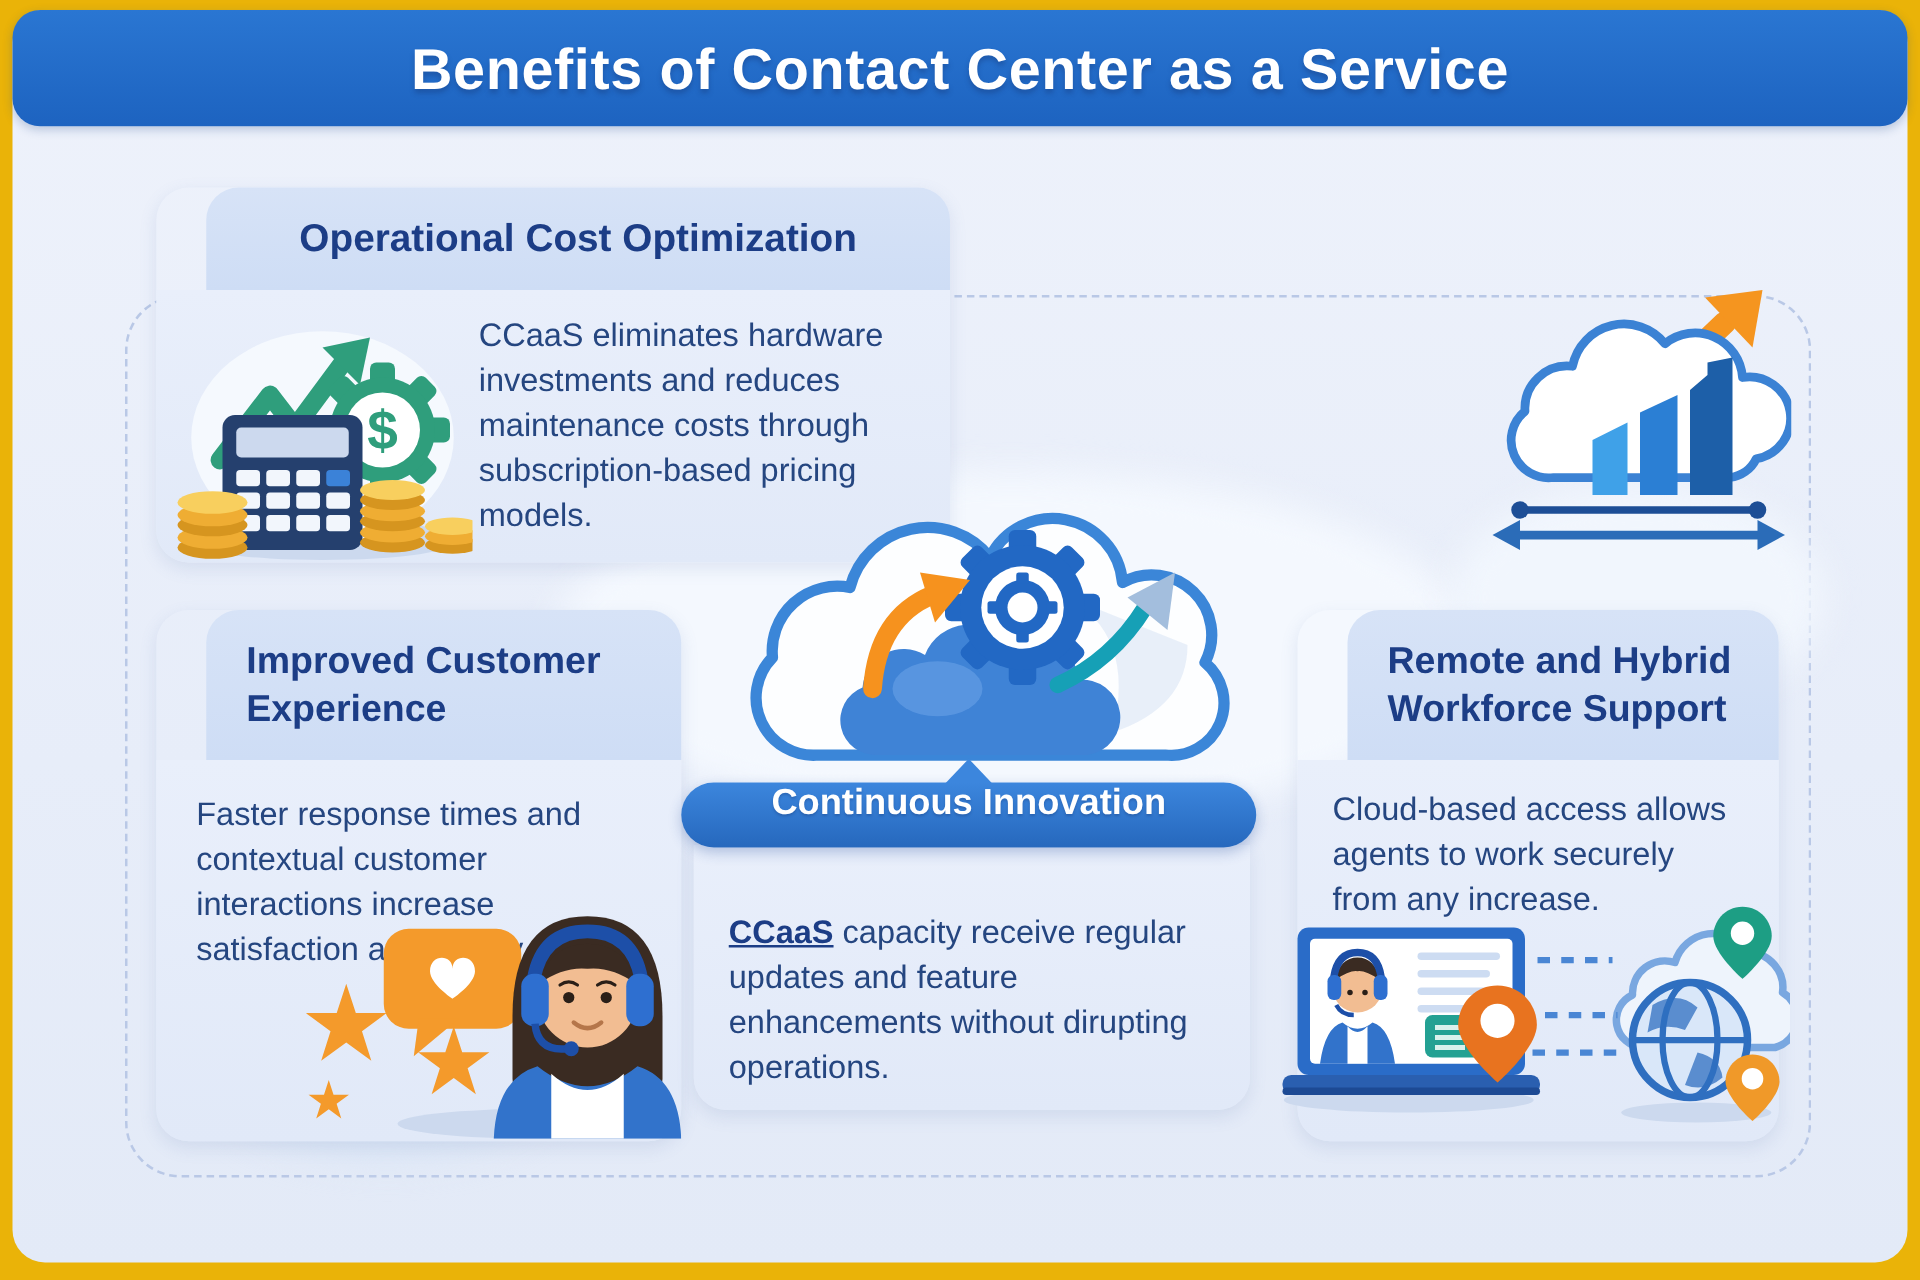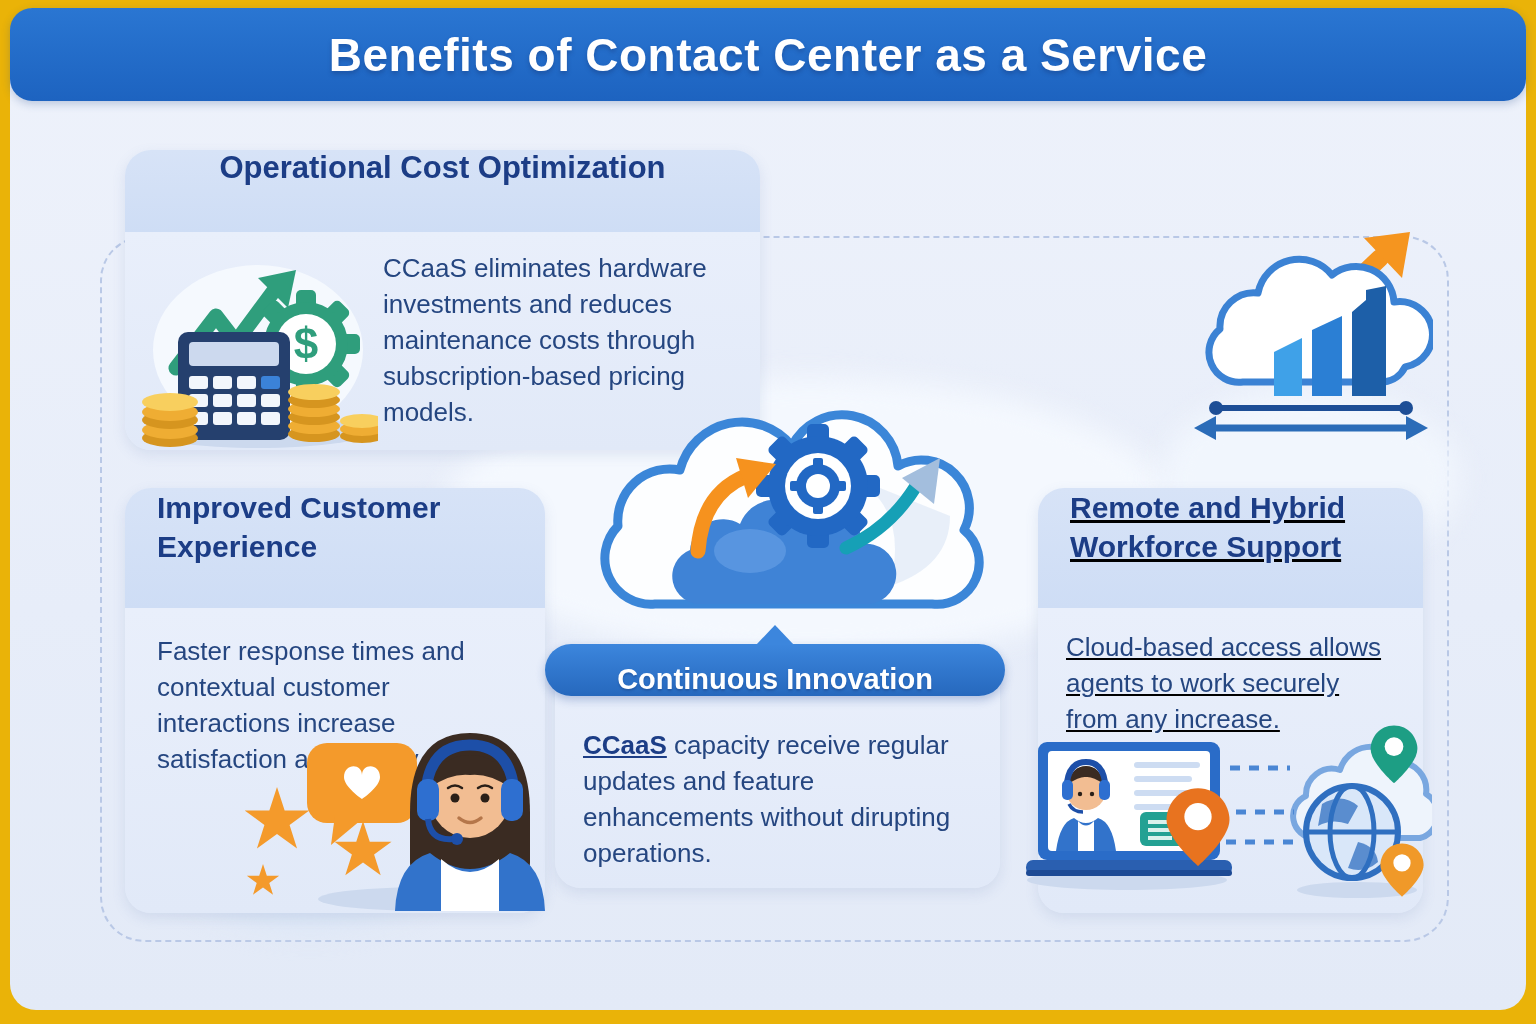--- a/index.html
+++ b/index.html
@@ -24,40 +24,40 @@
   }
   .dashed-frame{
     position:absolute;left:90px;top:228px;width:1345px;height:702px;
     border:2px dashed #b9c8e6;border-radius:44px;z-index:1;
   }
   .blob{position:absolute;border-radius:50%;filter:blur(14px);z-index:1;}
   .card{position:absolute;z-index:2;}
   .card-head{
     background:linear-gradient(180deg,#d7e3f7,#ceddf5);
     border-radius:26px 26px 0 0;
-    display:flex;align-items:flex-start;justify-content:center;
+    display:flex;align-items:center;justify-content:center;margin-left:40px;
   }
   .card-body{
     background:linear-gradient(180deg,#e9effb,#e1e9f8);
     border-radius:0 0 26px 26px;position:relative;
   }
   .card h2{margin:0;color:#1c3d86;font-weight:bold;}
   .top-card{width:635px;height:300px;box-shadow:0 5px 14px rgba(90,120,180,.14);border-radius:26px;}
   .top-card .card-head{height:82px;}
   .top-card .card-head h2{font-size:31px;}
   .top-card .card-body{height:218px;display:flex;align-items:center;}
   .body-text{color:#254680;font-size:26px;line-height:1.38;margin:0;}
   .bottom-card{box-shadow:0 5px 14px rgba(90,120,180,.14);border-radius:26px;}
   .bottom-card .card-head{justify-content:flex-start;padding-left:32px;text-align:left;}
   .bottom-card .card-head h2{font-size:30px;line-height:1.3;}
   .center-cloud{position:absolute;left:540px;top:378px;z-index:3;}
   .banner{
-    position:absolute;left:535px;top:636px;width:460px;height:52px;z-index:4;
+    position:absolute;left:535px;top:618px;width:460px;height:52px;z-index:4;
     background:linear-gradient(180deg,#3c86dd,#2668bd);border-radius:26px;
-    display:flex;align-items:flex-end;justify-content:center;
+    display:flex;align-items:flex-start;justify-content:center;
     box-shadow:0 4px 10px rgba(40,80,160,.3);
   }
   .banner::before{
     content:"";position:absolute;top:-19px;left:calc(50% - 19px);
     border-left:19px solid transparent;border-right:19px solid transparent;
     border-bottom:20px solid #3c86dd;
   }
   .banner h2{margin:0;color:#ffffff;font-size:29px;font-weight:bold;text-shadow:0 2px 2px rgba(20,50,110,.3);}
   .center-card{
     position:absolute;left:545px;top:668px;width:445px;height:212px;z-index:3;
@@ -261,21 +261,21 @@
 
     <div class="banner">
       <h2>Continuous Innovation</h2>
     </div>
     <div class="center-card">
       <p class="body-text" style="width:400px;">
         <span class="bold-lead">CCaaS</span><span> capacity receive regular updates and feature enhancements without dirupting operations.</span>
       </p>
     </div>
 
-    <div class="card bottom-card" style="left:1028px;top:480px;width:385px;height:425px;text-decoration:underline;">
+    <div class="card bottom-card" style="left:1028px;top:480px;width:385px;height:425px;">
       <div class="card-head" style="height:120px;border-radius:26px 26px 0 0;">
         <h2 style="width:330px;">Remote and Hybrid Workforce Support</h2>
       </div>
       <div class="card-body" style="height:305px;border-radius:0 0 26px 26px;">
         <p class="body-text" style="padding:22px 16px 0 28px;width:330px;">Cloud-based access allows agents to work securely from any increase.</p>
       </div>
     </div>
 
     <svg class="icon-svg" style="left:1012px;top:712px;" width="410" height="192" viewBox="0 0 410 192">
       <ellipse cx="105" cy="160" rx="100" ry="10" fill="#ccd9ee"></ellipse>

